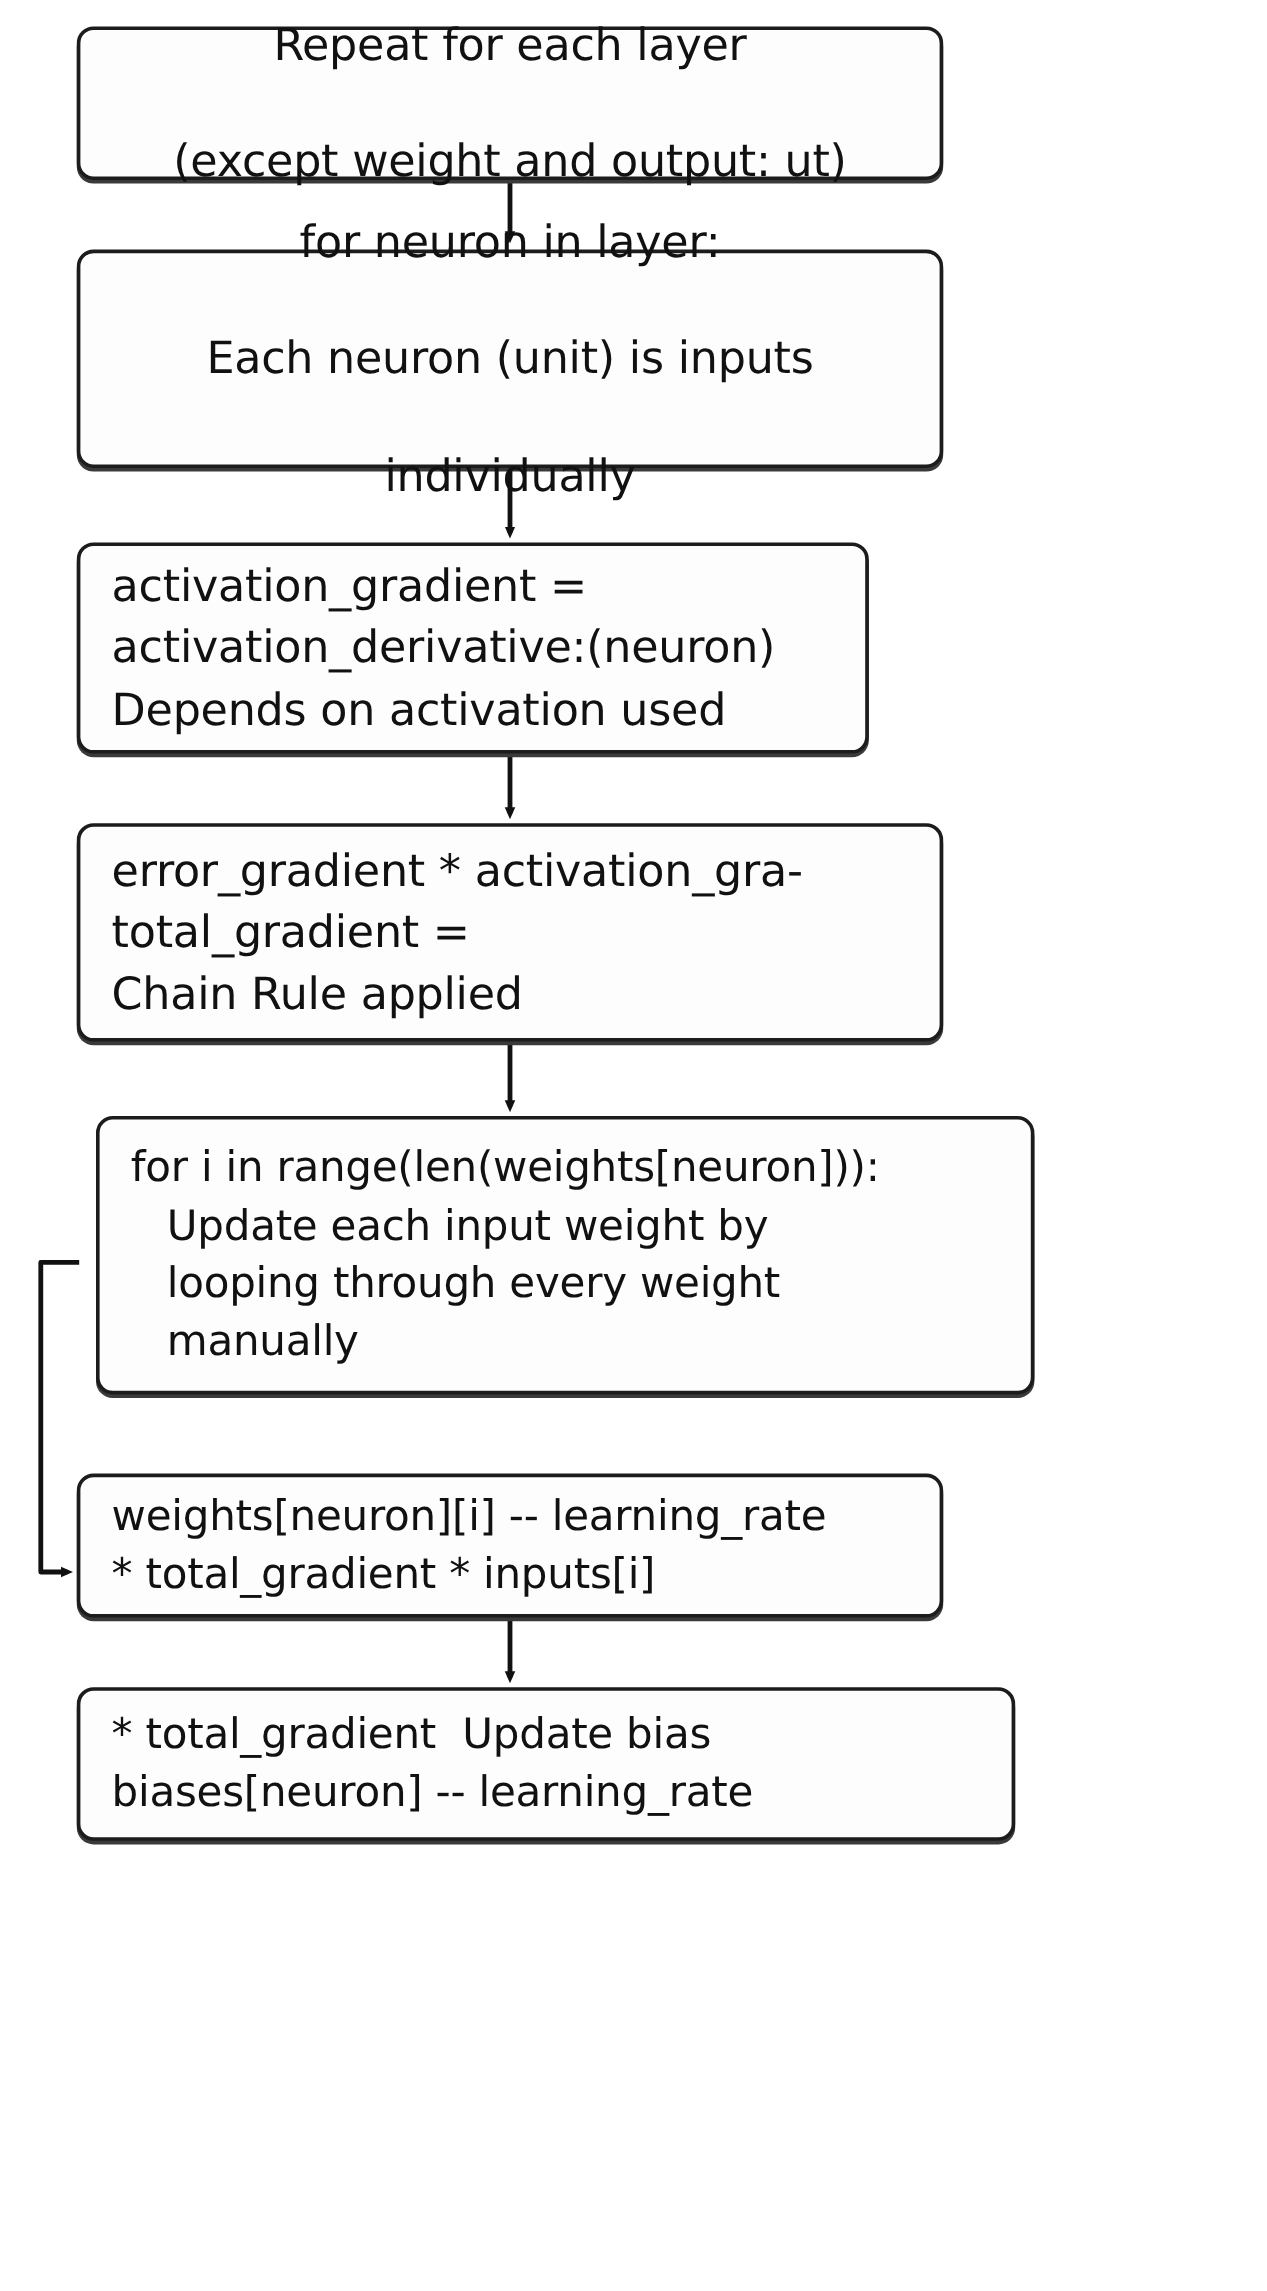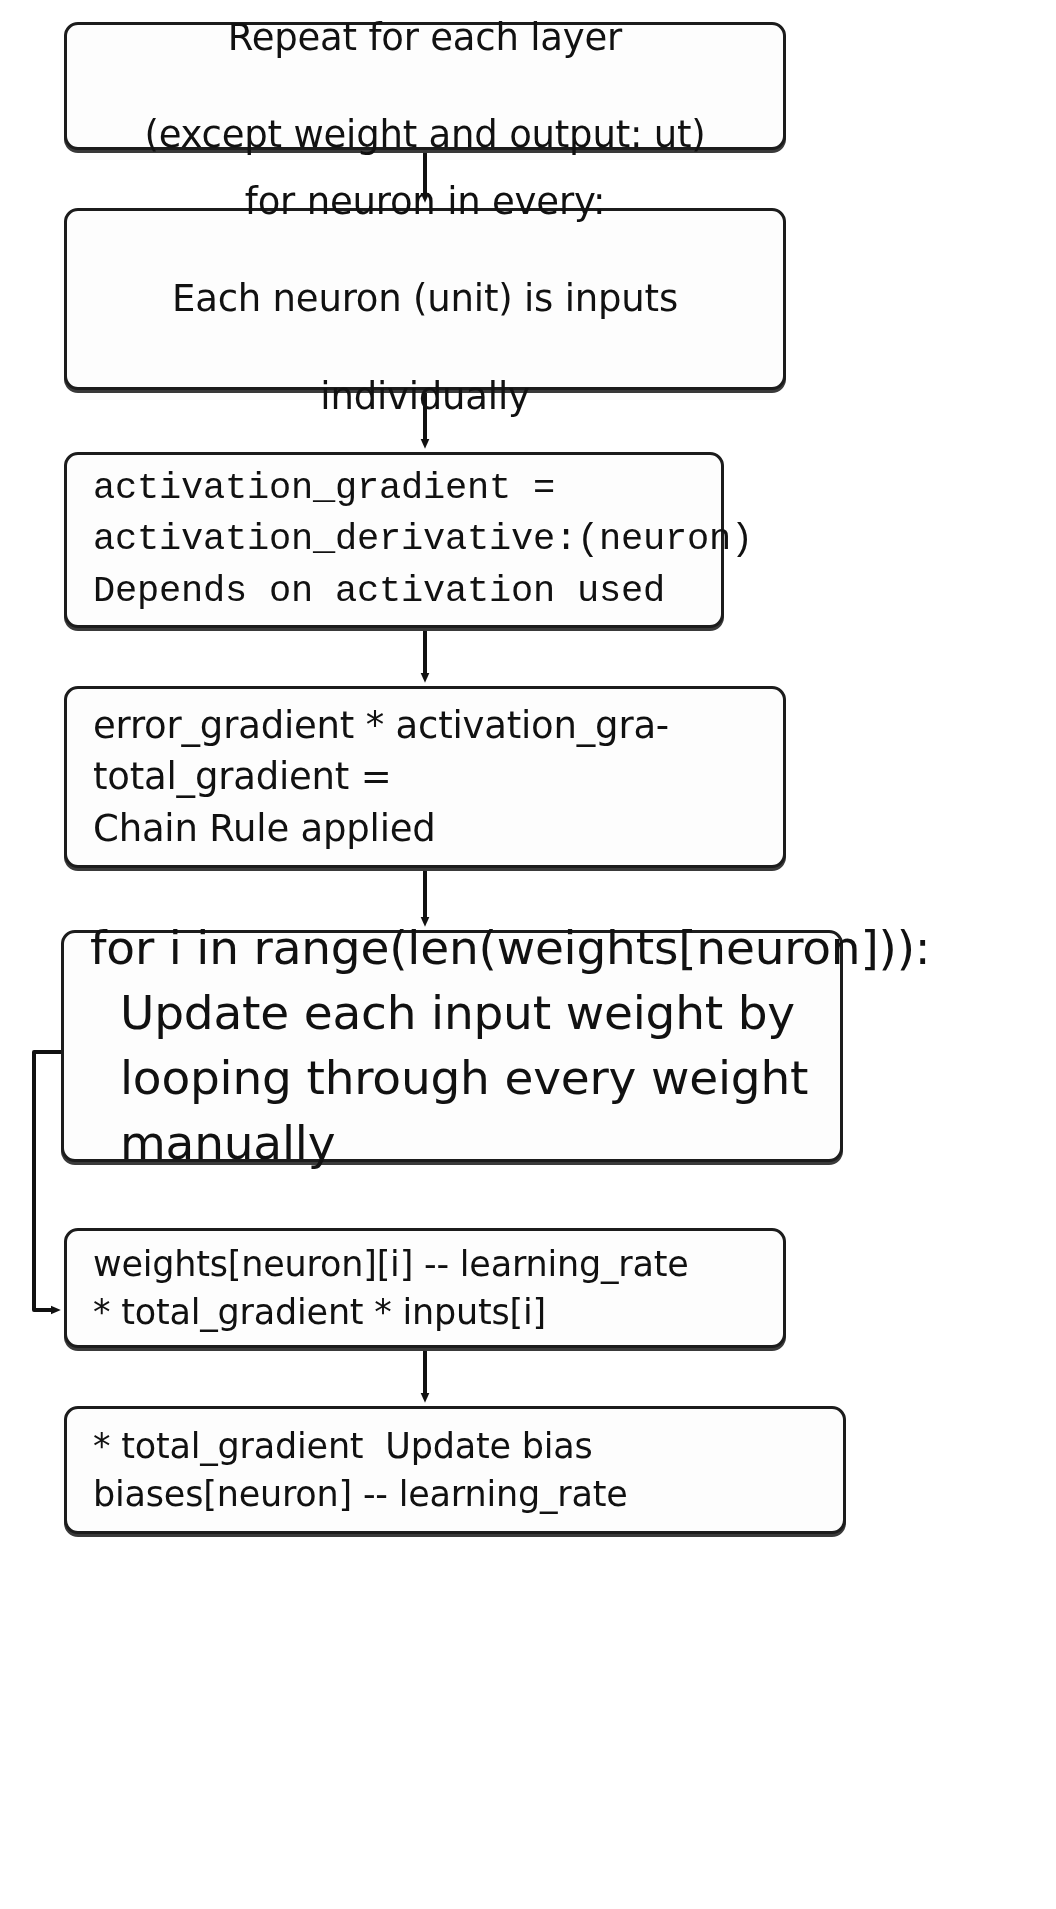--- a/index.html
+++ b/index.html
@@ -103,38 +103,38 @@
       <line x1="425" y1="1348" x2="425" y2="1398" stroke="#111111" stroke-width="4" marker-end="url(#ah)"></line>
     </g>
   </svg>
 
   <div class="node center" style="left:64px; top:22px; width:722px; height:128px;">
     <span class="line">Repeat for each layer</span>
     <span class="line">(except weight and output: ut)</span>
   </div>
 
   <div class="node center" style="left:64px; top:208px; width:722px; height:182px;">
-    <span class="line">for neuron in every:</span>
+    <span class="line">for neuron in layer:</span>
     <span class="line">Each neuron (unit) is inputs</span>
     <span class="line">individually</span>
   </div>
 
-  <div class="node left" style="left:64px; top:452px; width:660px; height:176px;font-family:Liberation Mono, monospace;">
+  <div class="node left" style="left:64px; top:452px; width:660px; height:176px;">
     <span class="line">activation_gradient =</span>
     <span class="line">activation_derivative:(neuron)</span>
     <span class="line">Depends on activation used</span>
   </div>
 
   <div class="node left" style="left:64px; top:686px; width:722px; height:182px;">
     <span class="line">error_gradient * activation_gra-</span>
     <span class="line">total_gradient =</span>
     <span class="line">Chain Rule applied</span>
   </div>
 
-  <div class="node left indent" style="left:61px; top:930px; width:782px; height:232px; font-size:47px;">
+  <div class="node left indent" style="left:80px; top:930px; width:782px; height:232px; font-size:35px;">
     <span class="line">for i in range(len(weights[neuron])):</span>
     <span class="line ind">Update each input weight by</span>
     <span class="line ind">looping through every weight</span>
     <span class="line ind">manually</span>
   </div>
 
   <div class="node left" style="left:64px; top:1228px; width:722px; height:120px; font-size:35px;">
     <span class="line">weights[neuron][i] -- learning_rate</span>
     <span class="line">* total_gradient * inputs[i]</span>
   </div>

